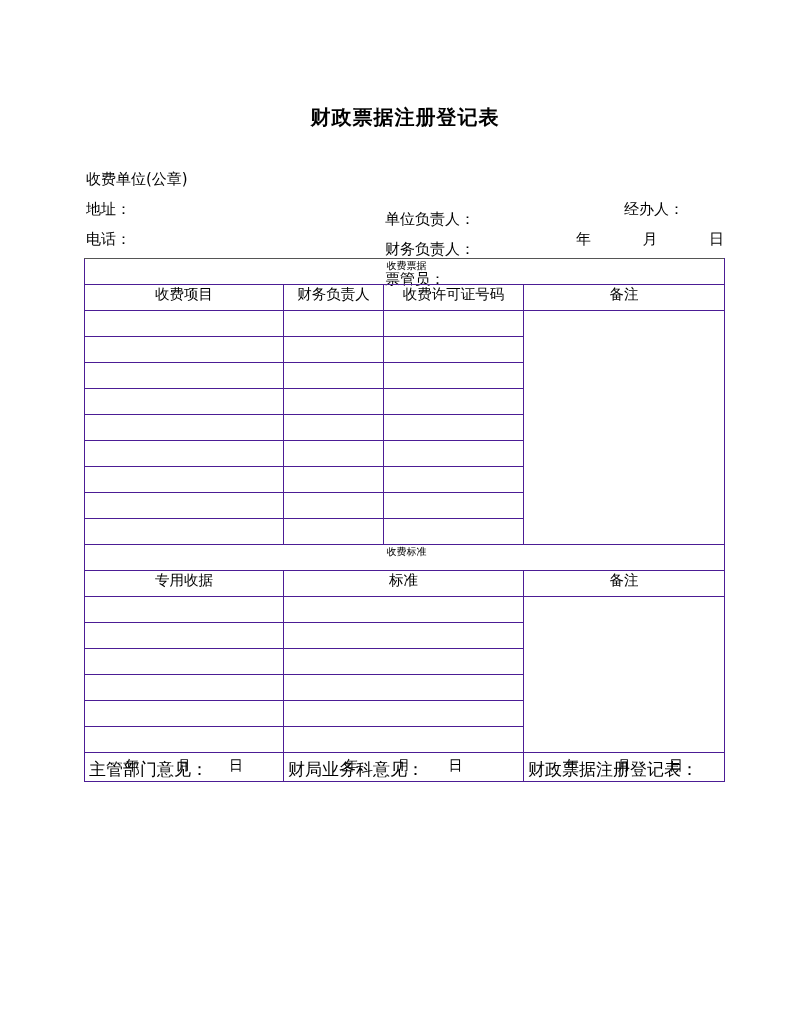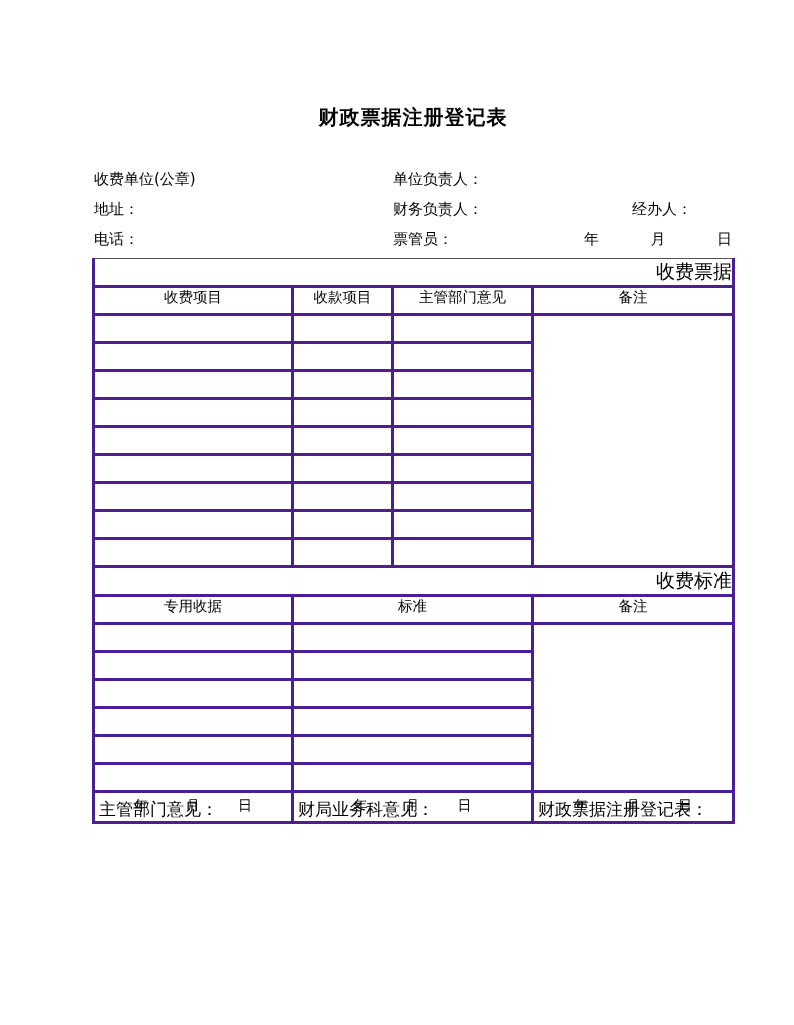--- a/index.html
+++ b/index.html
@@ -12,21 +12,21 @@
     width: 794px;
     height: 1025px;
     font-family: "DejaVu Sans", "Liberation Sans", sans-serif;
     color: #000000;
     position: relative;
     overflow: hidden;
   }
 
   .page {
     position: absolute;
-    left: 16px;
+    left: 8px;
     top: 0;
     width: 740px;
     height: 1025px;
     text-decoration: underline;
   }
 
   
   .doc-title {
     position: absolute;
     left: 0;
@@ -50,21 +50,21 @@
   .meta-row {
     position: relative;
     height: 30px;
     line-height: 30px;
   }
   .meta-cell {
     position: absolute;
     white-space: nowrap;
   }
   .meta-col-1 { left: 78px; }
-  .meta-col-2 { left: 377px; }
+  .meta-col-2 { left: 377px; margin-top: 40px; }
   .meta-col-3 { left: 580px; margin-left: 36px; }
 
   .date-line {
     position: absolute;
     left: 568px;
     width: 148px;
     display: flex;
     justify-content: space-between;
     white-space: nowrap;
   }
@@ -74,32 +74,32 @@
   .sheet {
     position: absolute;
     left: 76px;
     top: 258px;
     width: 640px;
     border-collapse: collapse;
     table-layout: fixed;
     font-size: 14px;
   }
   .sheet td {
-    border: 3px solid #4c1d95;
+    border: 1px solid #4c1d95;
     padding: 0;
     height: 25px;
     vertical-align: top;
   }
   .sheet td.outer-top { border-top: 1px solid #555; }
 
   .sec-title {
-    text-align: right;
+    text-align: center;
     padding-left: 4px !important;
     vertical-align: middle;
-    font-size: 19px;
+    font-size: 10px;
     height: 27px;
   }
   .col-head {
     text-align: center;
     vertical-align: middle;
     height: 26px;
     font-size: 14.5px;
   }
   .blank-row td { height: 25px; }
 
@@ -180,22 +180,22 @@
       <col style="width:201px">
     </colgroup>
     <tbody>
 
       <tr>
         <td class="sec-title outer-top" colspan="4">收费票据</td>
       </tr>
 
       <tr>
         <td class="col-head">收费项目</td>
-        <td class="col-head">收款项目</td>
-        <td class="col-head">主管部门意见</td>
+        <td class="col-head">财务负责人</td>
+        <td class="col-head">收费许可证号码</td>
         <td class="col-head">备注</td>
       </tr>
 
       <tr class="blank-row">
         <td></td>
         <td></td>
         <td></td>
         <td class="remark-cell" rowspan="9"></td>
       </tr>
       <tr class="blank-row">

